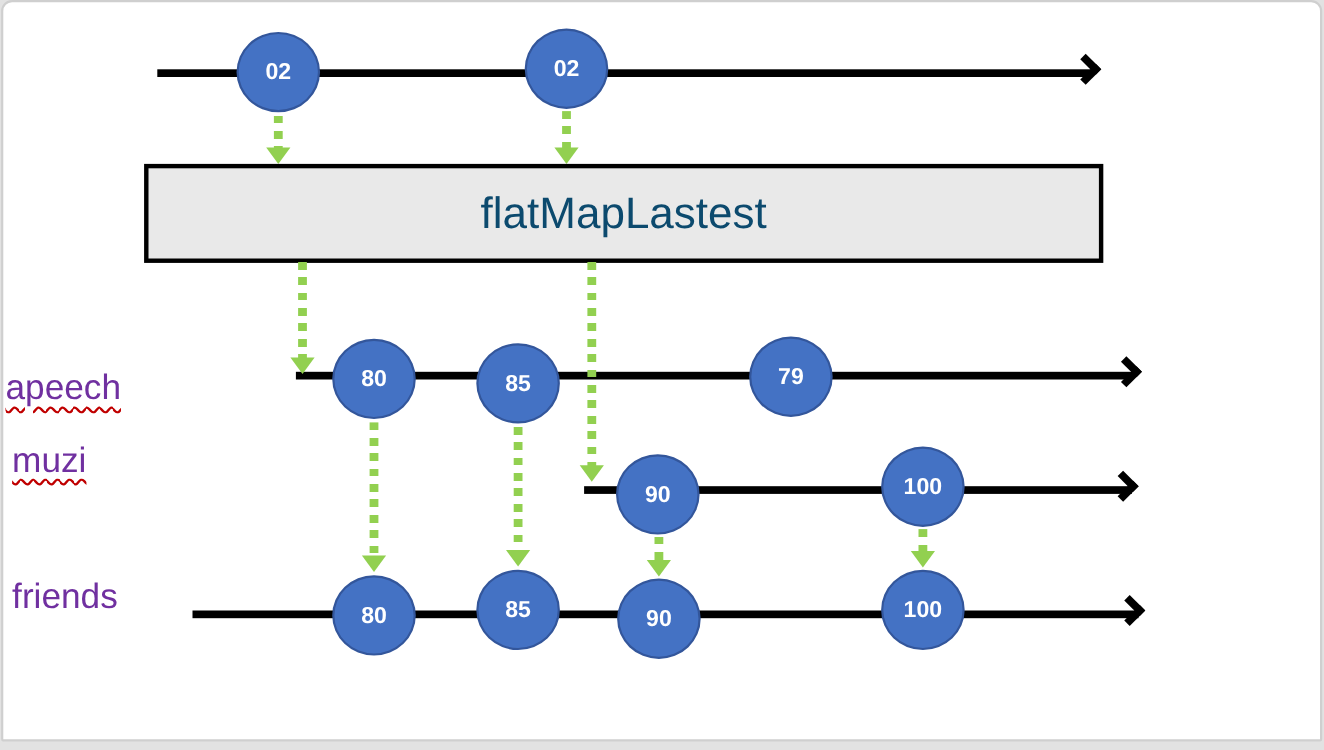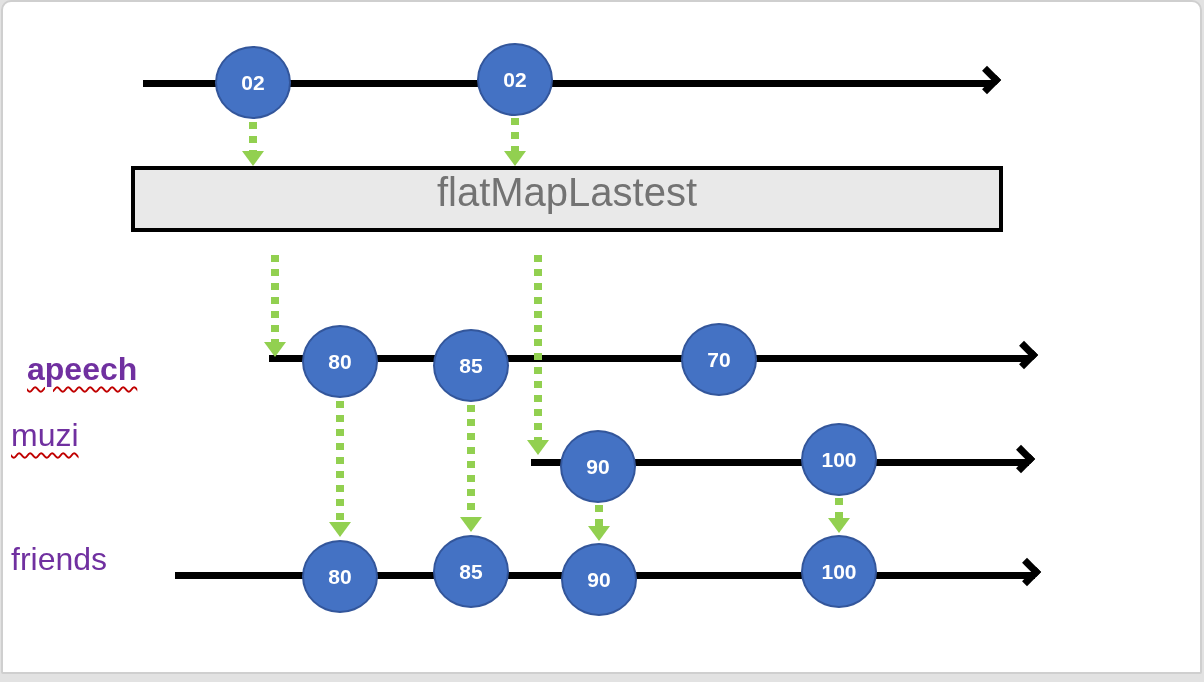--- a/index.html
+++ b/index.html
@@ -18,21 +18,21 @@
     font-family:"Liberation Sans", sans-serif;
     overflow:hidden;
   }
   .page {
     position:absolute; left:1px; top:0;
     width:1201px; height:674px;
     background:#ffffff;
     border:2px solid #cfcfcf;
     border-radius:10px 10px 2px 2px;
   }
-  .stage { position:absolute; inset:0;margin-top:17px; }
+  .stage { position:absolute; inset:0; }
 
   
   .tl {
     position:absolute; height:7px;
     background:var(--timeline-black);
     z-index:1;
   }
   
   .chev {
     position:absolute; width:20px; height:20px;
@@ -64,25 +64,25 @@
     content:""; position:absolute; left:-7px; bottom:0;
     width:0; height:0;
     border-left:11px solid transparent;
     border-right:11px solid transparent;
     border-top:15px solid var(--arrow-green);
   }
 
   
   .op-box {
     position:absolute; left:128px; top:147px;
-    width:872px; height:66px;
+    width:872px; height:90px;
     background:var(--box-fill);
     border:4px solid #000000;
-    display:flex; justify-content:center;
-    font-size:40px; color:#737373;
+    display:flex; align-items:center; justify-content:center;
+    font-size:40px; color:#0c4a6e;
     z-index:2;
   }
 
   
   .stream-label {
     position:absolute;
     color:var(--label-purple);
     font-size:32px; line-height:1;
     z-index:4;
   }
@@ -109,27 +109,27 @@
     <div class="varrow" style="left:246px; top:103px; height:44px;"></div>
     <div class="varrow" style="left:508px; top:99px; height:48px;"></div>
 
     <div class="op-box">
       <span>flatMapLastest</span>
     </div>
 
     <div class="varrow" style="left:268px; top:236px; height:102px;"></div>
     <div class="varrow" style="left:531px; top:236px; height:200px;"></div>
 
-    <div class="stream-label wavy" style="left:24px; top:334px;font-weight:bold;">apeech</div>
+    <div class="stream-label wavy" style="left:2px; top:334px;">apeech</div>
     <div class="tl" style="left:266px; top:336px; width:760px;"></div>
     <div class="chev" style="left:1011px; top:326px;"></div>
 
     <div class="marble" style="left:299px; top:306px;">80</div>
     <div class="marble" style="left:430px; top:310px;">85</div>
-    <div class="marble" style="left:678px; top:304px;">70</div>
+    <div class="marble" style="left:678px; top:304px;">79</div>
 
     <div class="stream-label wavy" style="left:8px; top:400px;">muzi</div>
     <div class="tl" style="left:528px; top:440px; width:498px;"></div>
     <div class="chev" style="left:1008px; top:430px;"></div>
 
     <div class="marble" style="left:557px; top:411px;">90</div>
     <div class="marble" style="left:798px; top:404px;">100</div>
 
     <div class="varrow" style="left:333px; top:382px; height:136px;"></div>
     <div class="varrow" style="left:464px; top:386px; height:127px;"></div>

